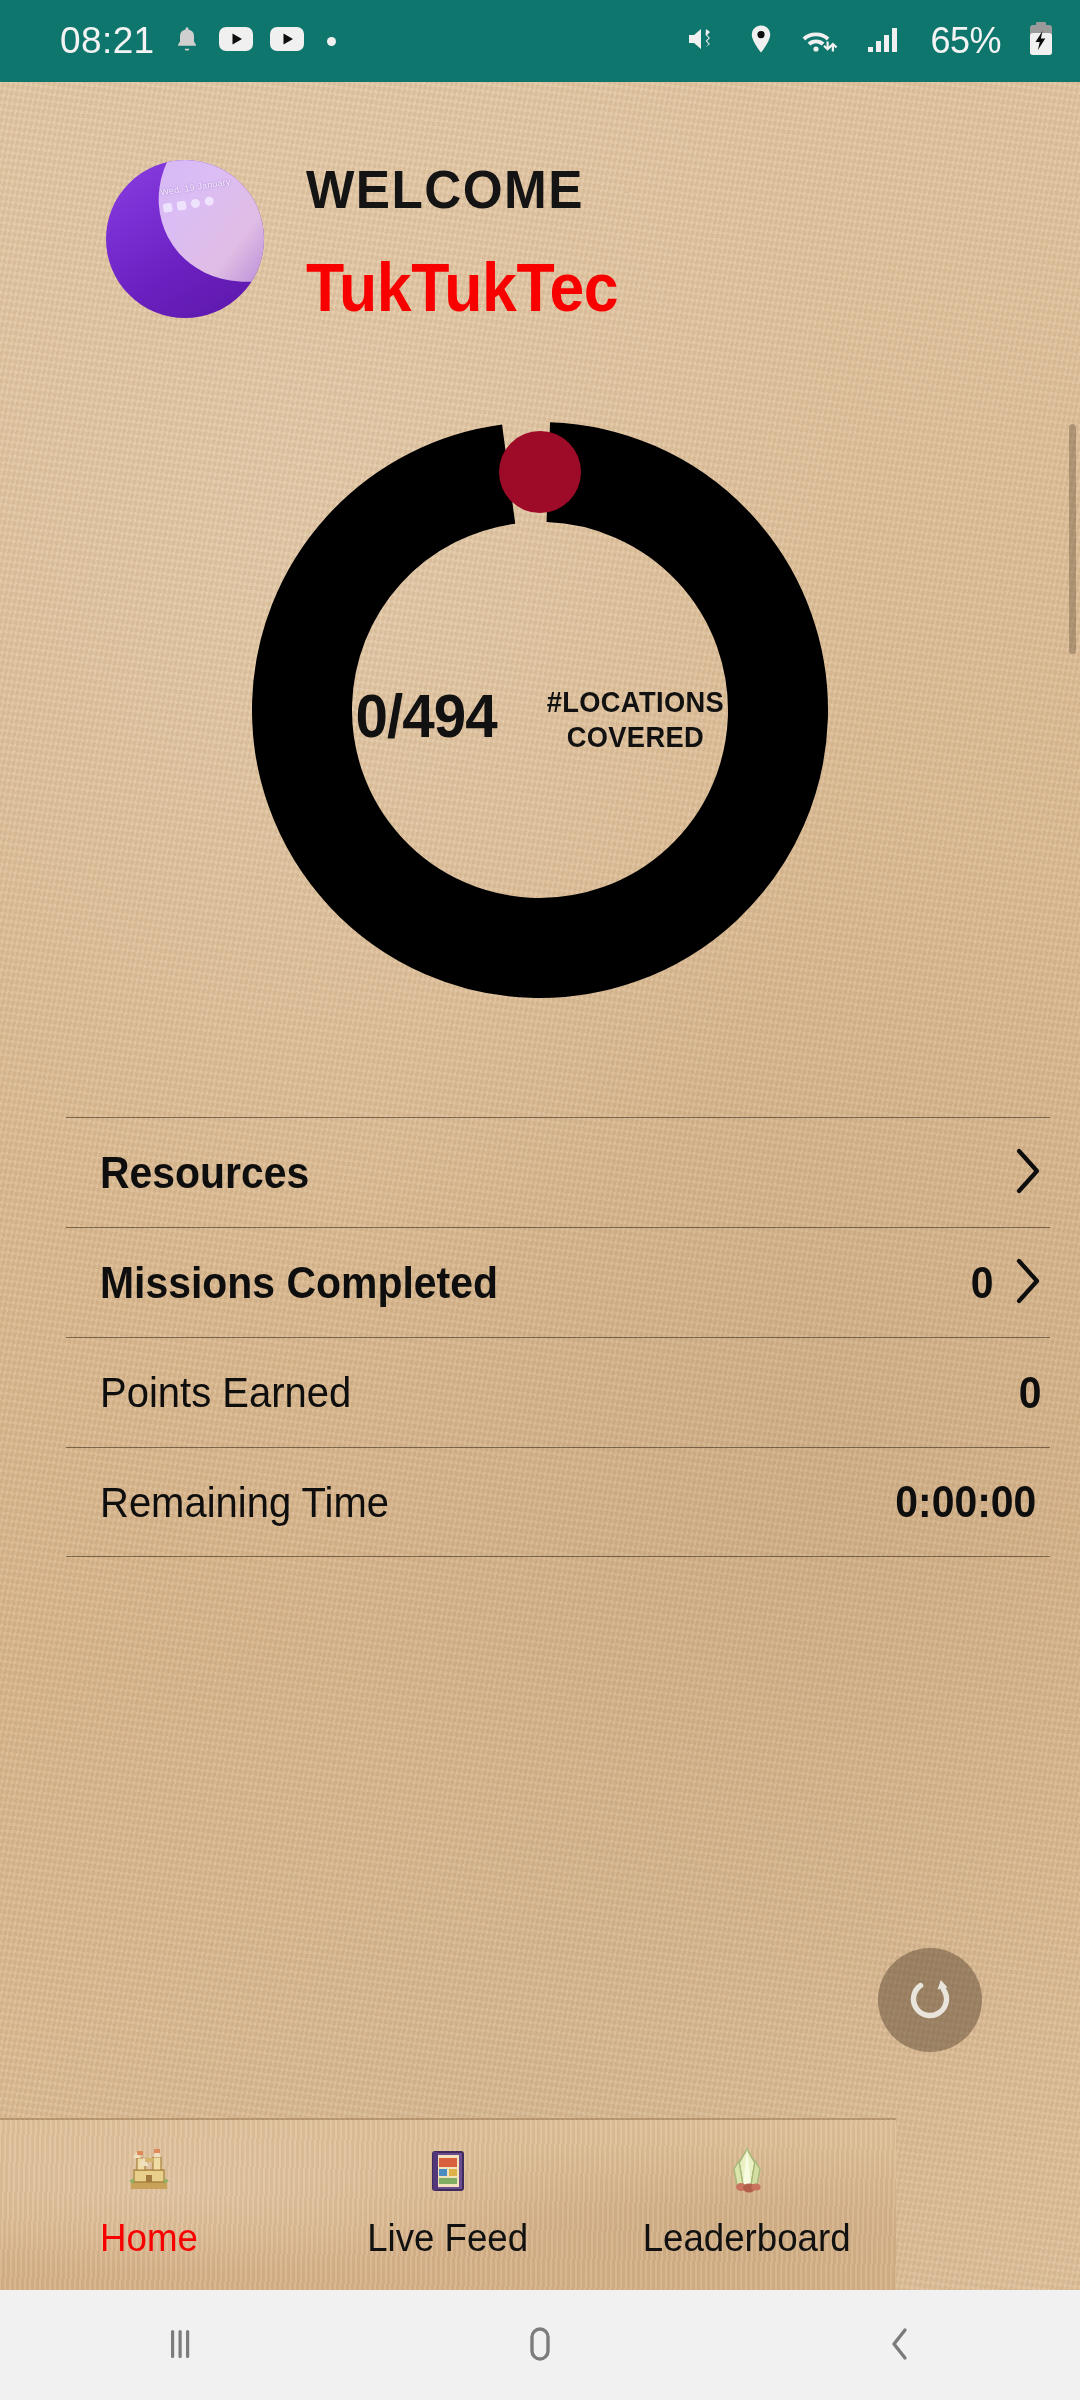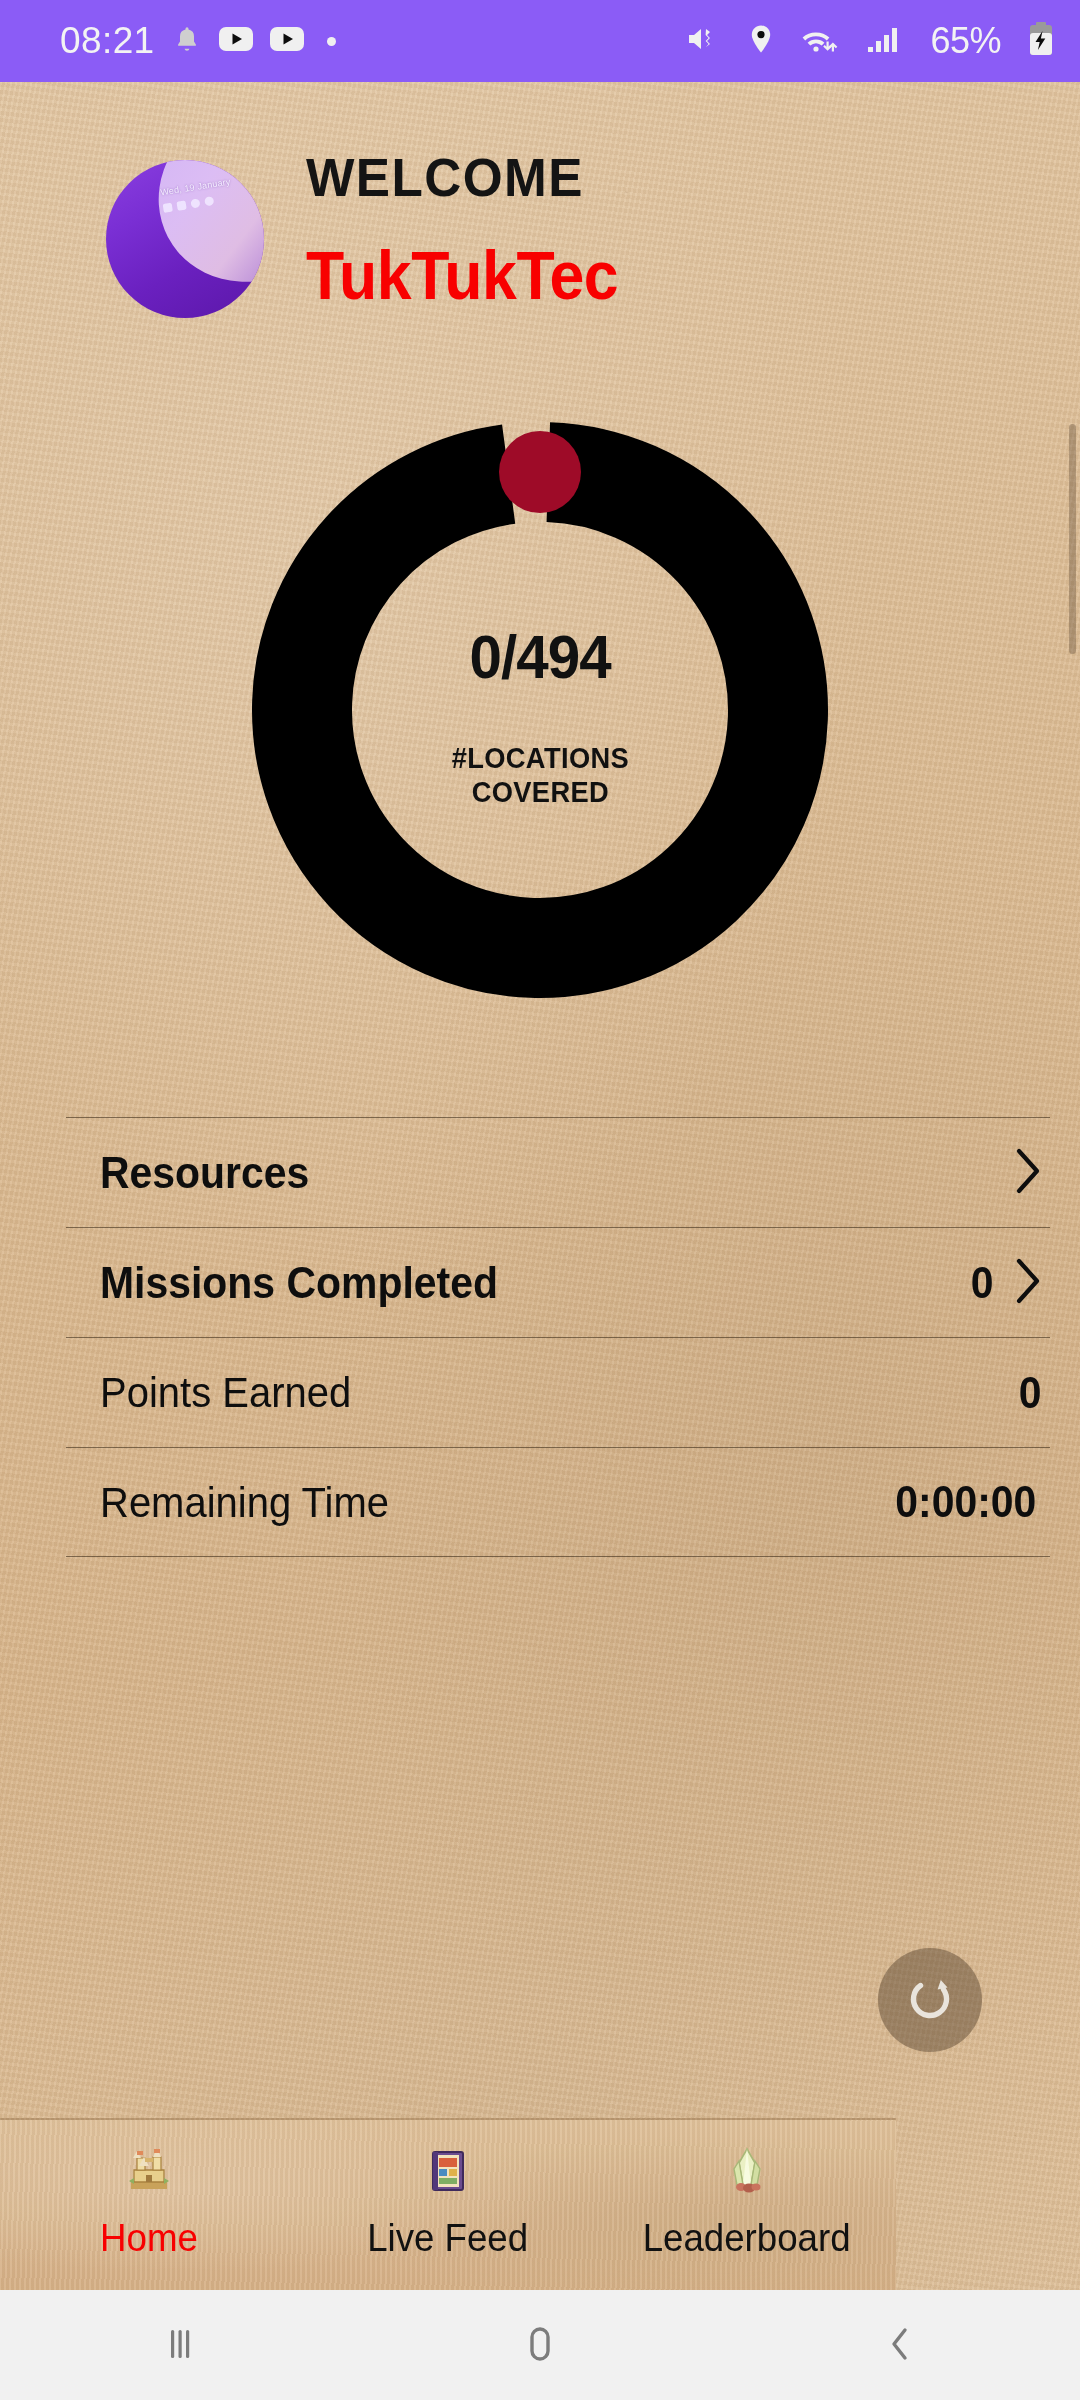--- a/index.html
+++ b/index.html
@@ -14,21 +14,21 @@
   #phone {
     position:relative;
     width:1080px; height:2400px;
     overflow:hidden;
   }
 
   
   #status-bar {
     position:absolute; top:0; left:0;
     width:1080px; height:82px;
-    background:#8b5cf6;
+    background:#0f766e;
     display:flex; align-items:center;
     justify-content:space-between;
     padding:0 26px 0 60px;
     z-index:40;
   }
   .sb-left { display:flex; align-items:center; gap:17px; }
   .sb-right { display:flex; align-items:center; gap:27px; }
   .sb-time {
     color:#f3f3f3; font-size:37px; letter-spacing:0.4px;
     font-family:"Liberation Sans", sans-serif;
@@ -126,21 +126,21 @@
   }
   #avatar .lens-icons i {
     display:block; width:9px; height:9px;
     border-radius:2px;
     background:#f0e6ff;
     opacity:.92;
   }
   #avatar .lens-icons i:nth-child(3),
   #avatar .lens-icons i:nth-child(4) { border-radius:50%; }
 
-  #titles { margin-left:42px; margin-top:4px; }
+  #titles { margin-left:42px; margin-top:16px; }
   #welcome {
     font-size:54px; font-weight:bold; color:#141414;
     letter-spacing:1.5px;
     font-family:"Liberation Sans Narrow","Liberation Sans",sans-serif;
     transform:scaleX(.95); transform-origin:left center;
   }
   #username {
     margin-top:28px;
     font-size:68px; font-weight:bold; color:#f80000;
     letter-spacing:-0.5px;
@@ -150,21 +150,21 @@
 
   
   #ring-block {
     position:absolute; top:318px; left:50%;
     transform:translateX(-50%);
     width:620px; height:620px;
   }
   #ring-svg { position:absolute; inset:0; }
   #ring-center {
     position:absolute; inset:0;
-    display:flex; flex-direction:column;
+    display:flex; 
     align-items:center; justify-content:center;
     padding-top:10px;
     gap:40px;
   }
   #ring-value {
     font-size:62px; font-weight:bold; color:#111;
     letter-spacing:-1px;
     font-family:"Liberation Sans Narrow","Liberation Sans",sans-serif;
     transform:scaleX(.94);
   }

